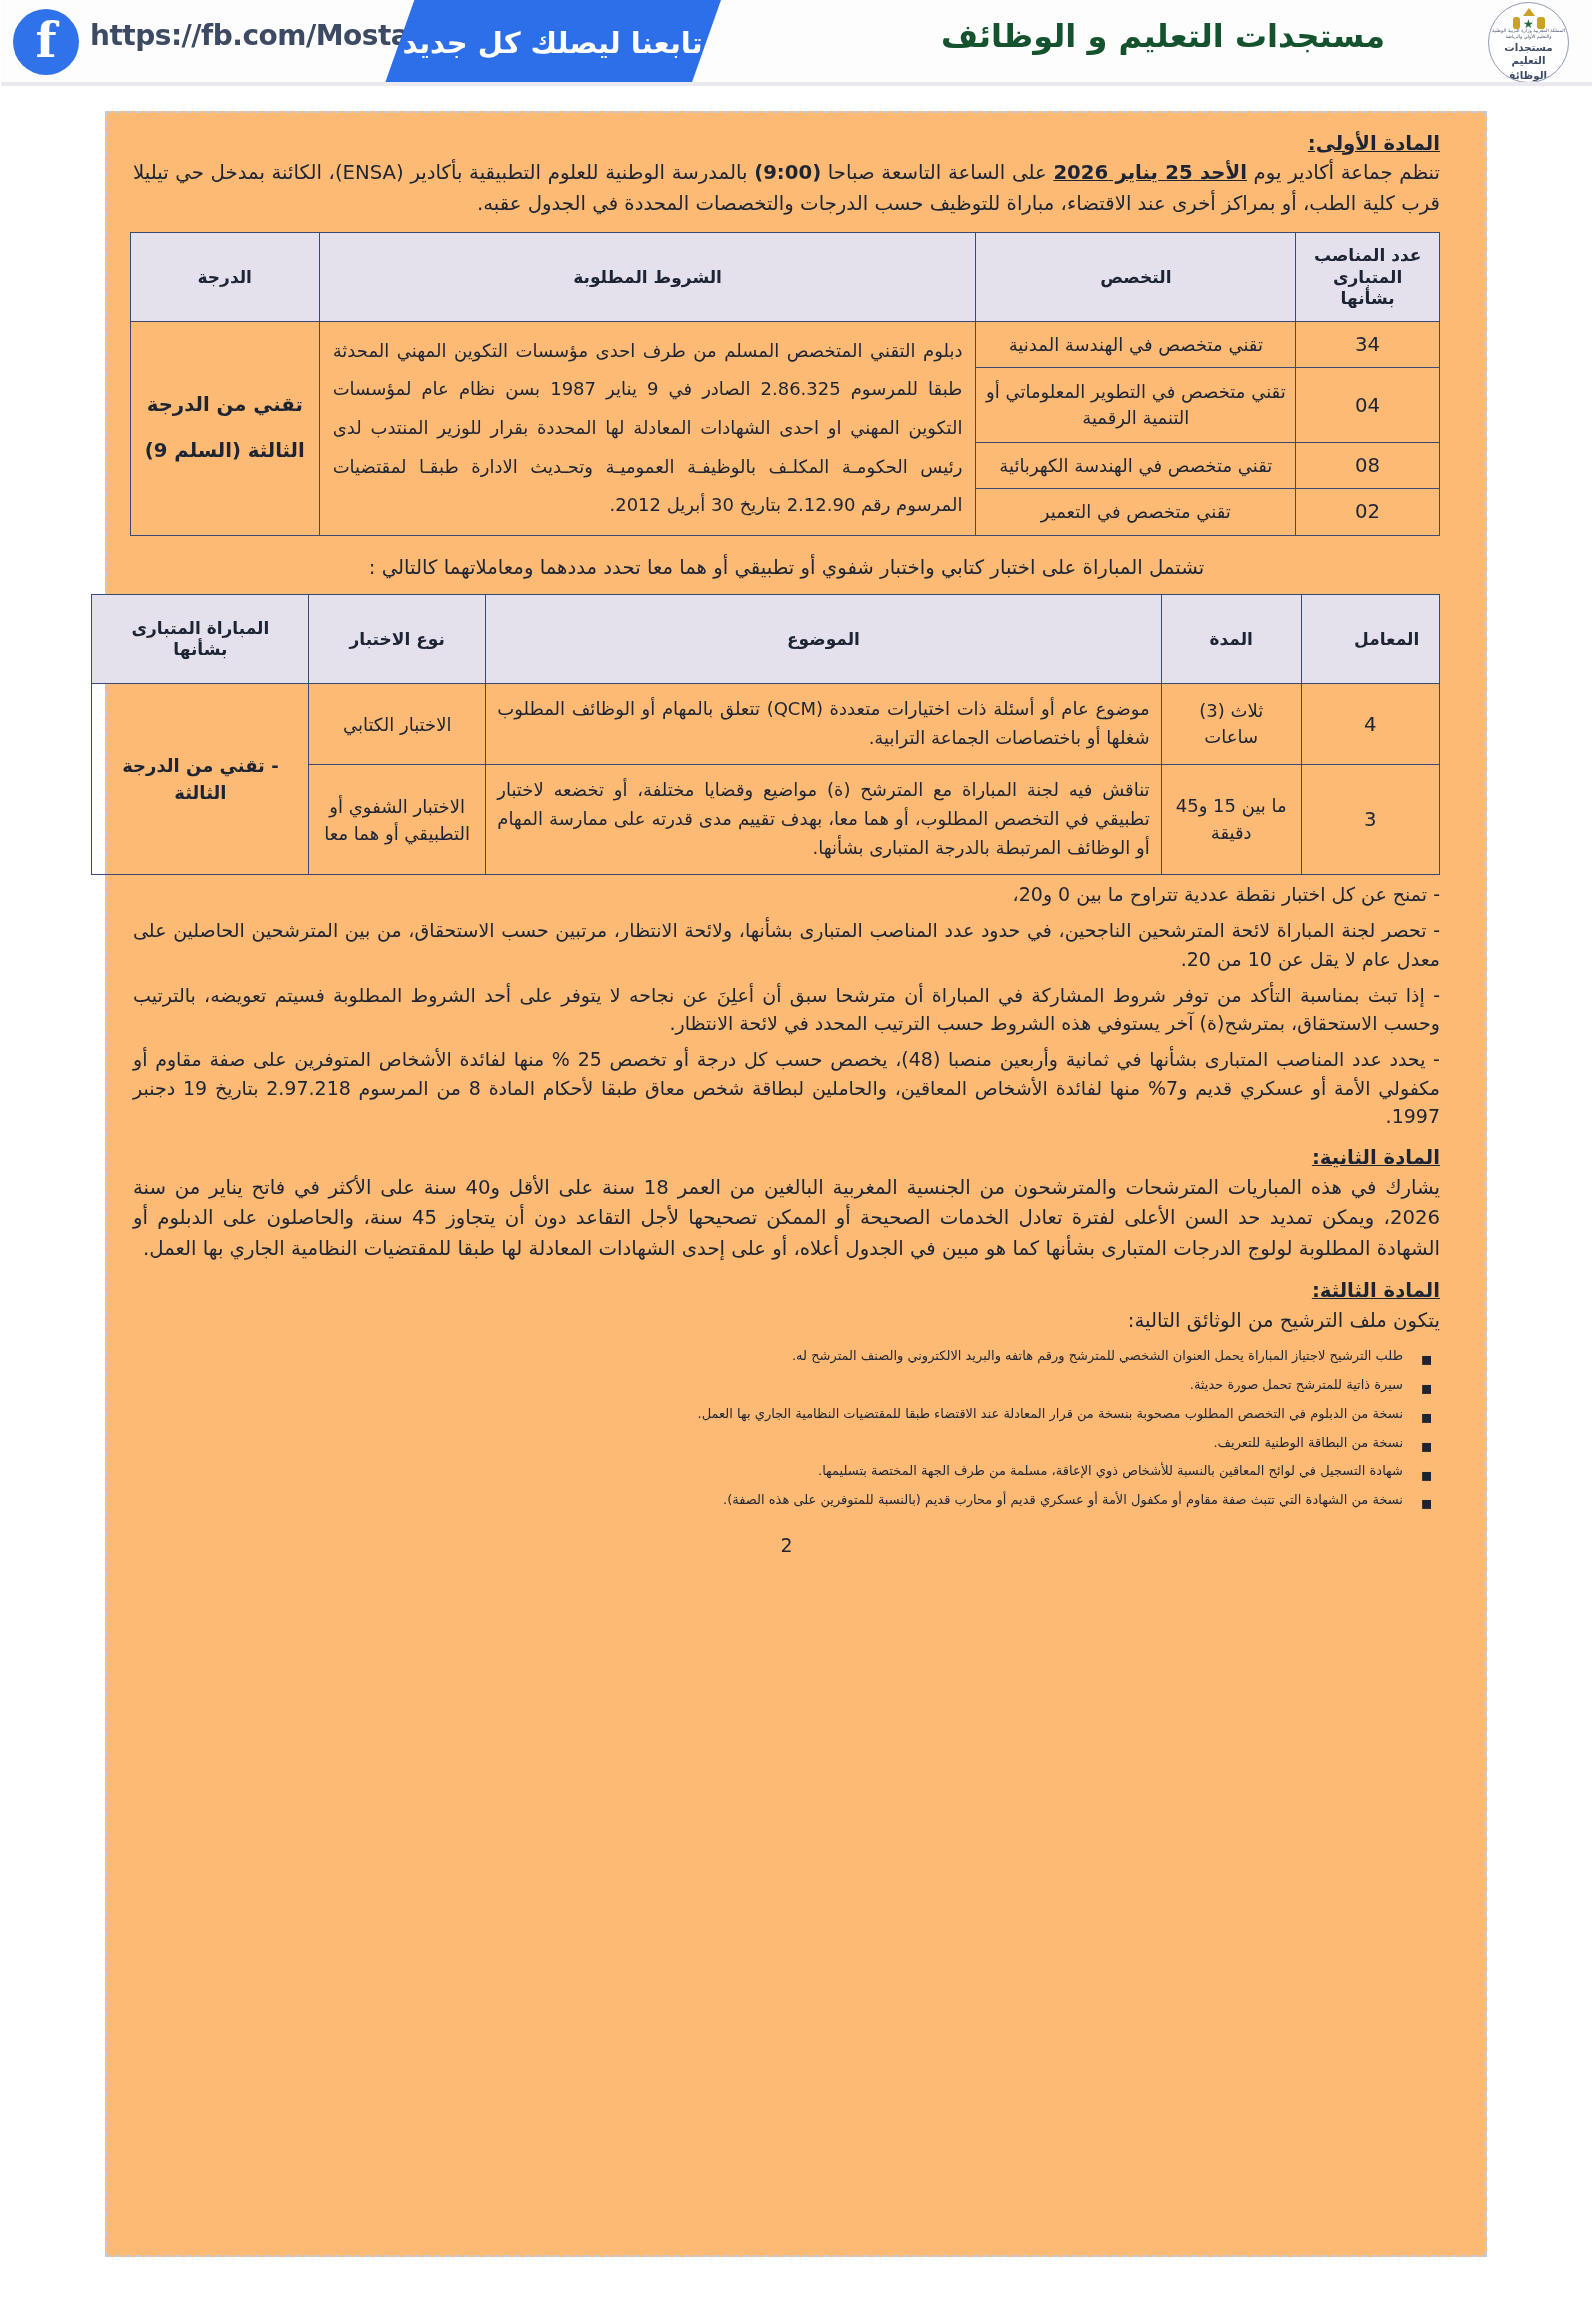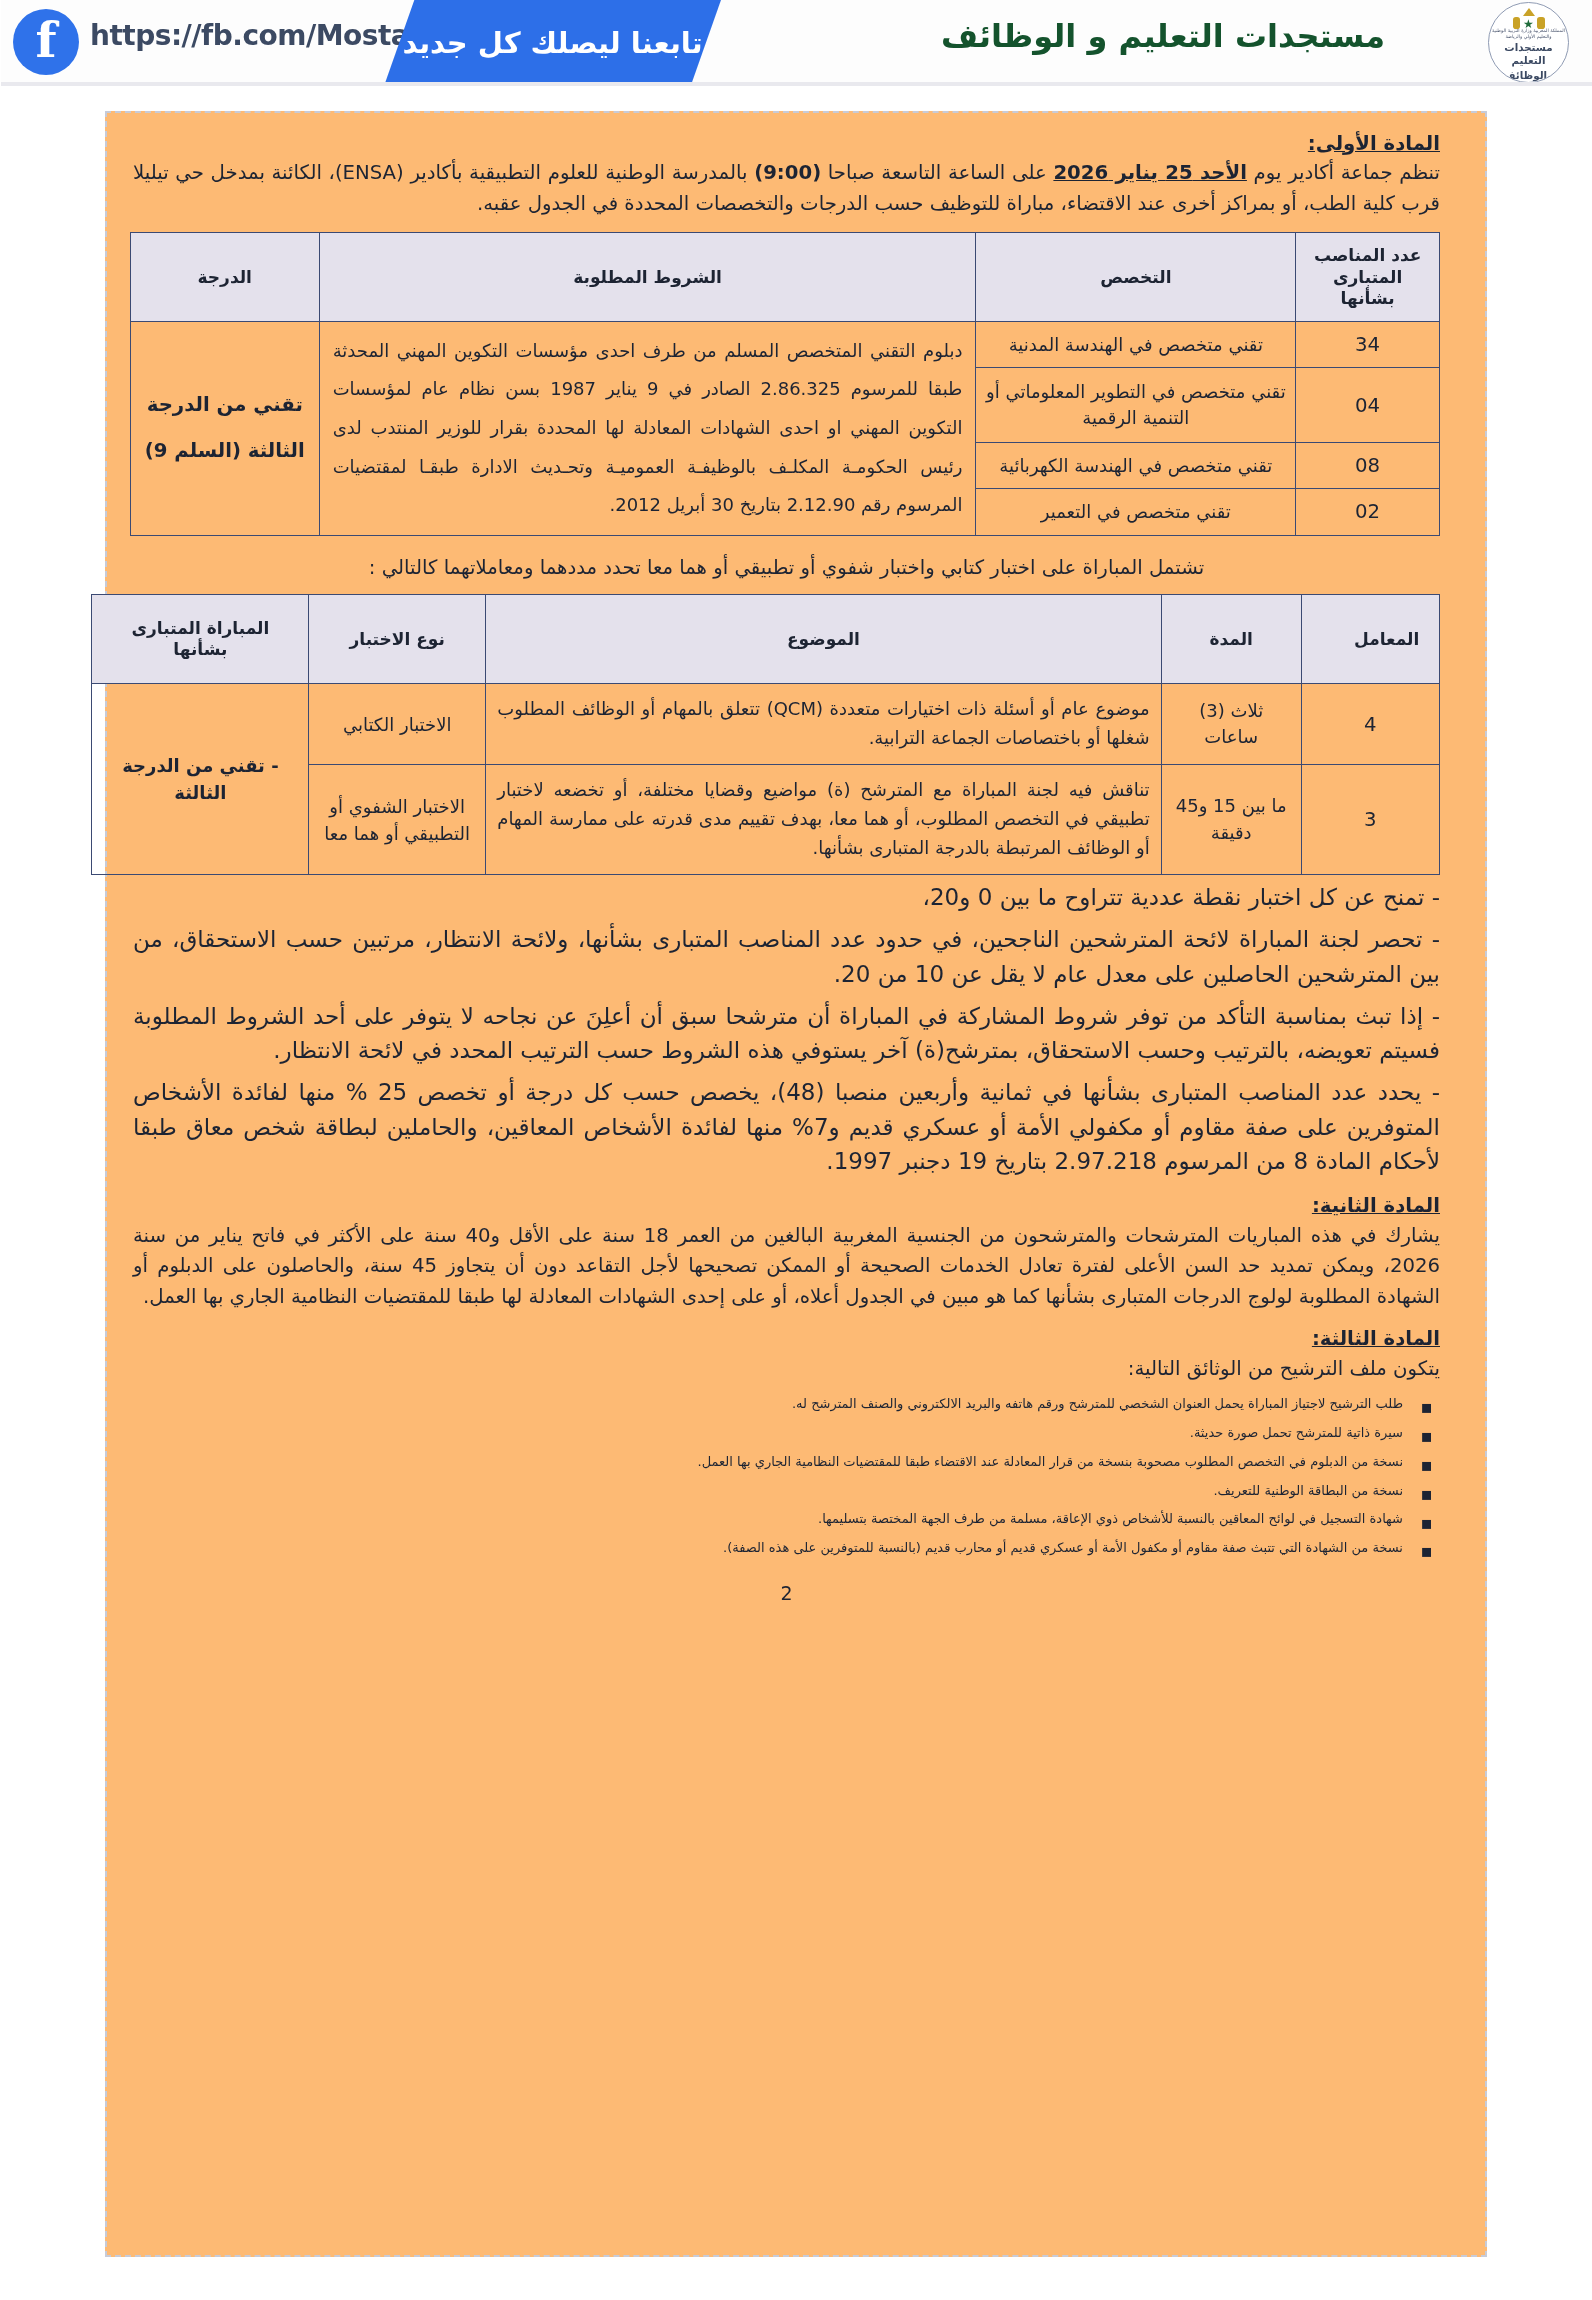--- a/index.html
+++ b/index.html
@@ -205,21 +205,21 @@
   .ltr-inline { direction: ltr; unicode-bidi: isolate; }
 
   .intro-line {
     font-size: 19.7px;
     text-align: center;
     margin: 20.6px 0 15px 0;
   }
 
   .dash-list { margin: 5.6px 0 0 0; }
   .dash-item {
-    font-size: 23px;
+    font-size: 19px;
     line-height: 1.5;
     text-align: justify;
     text-align-last: right;
     margin: 0 0 7.5px 0;
   }
 
   .sub-list {
     margin: 9.4px 0 0 0;
     padding: 0;
     list-style: none;

